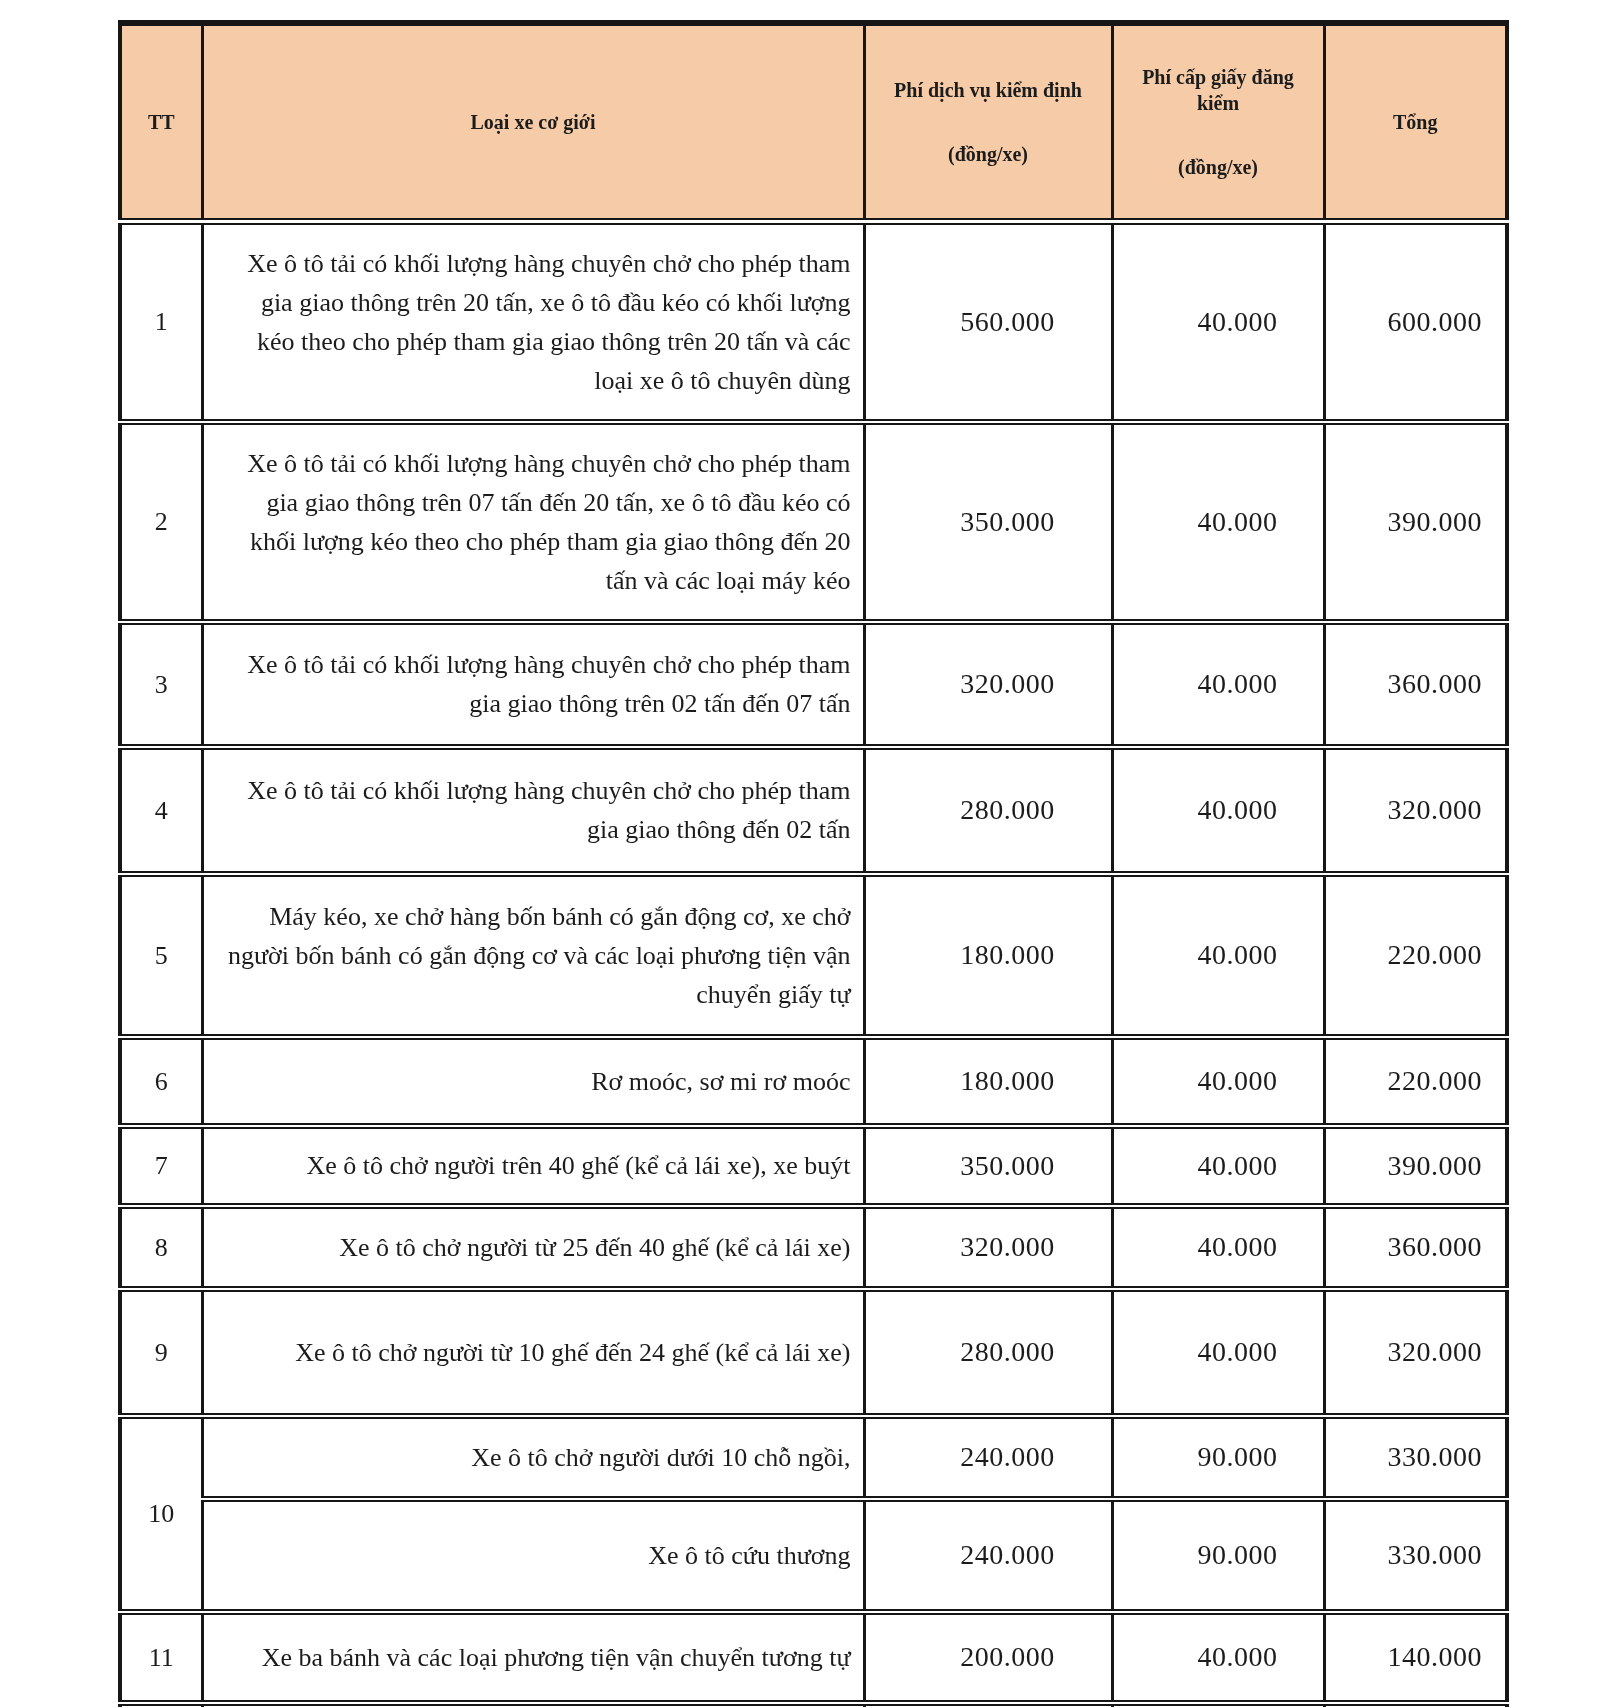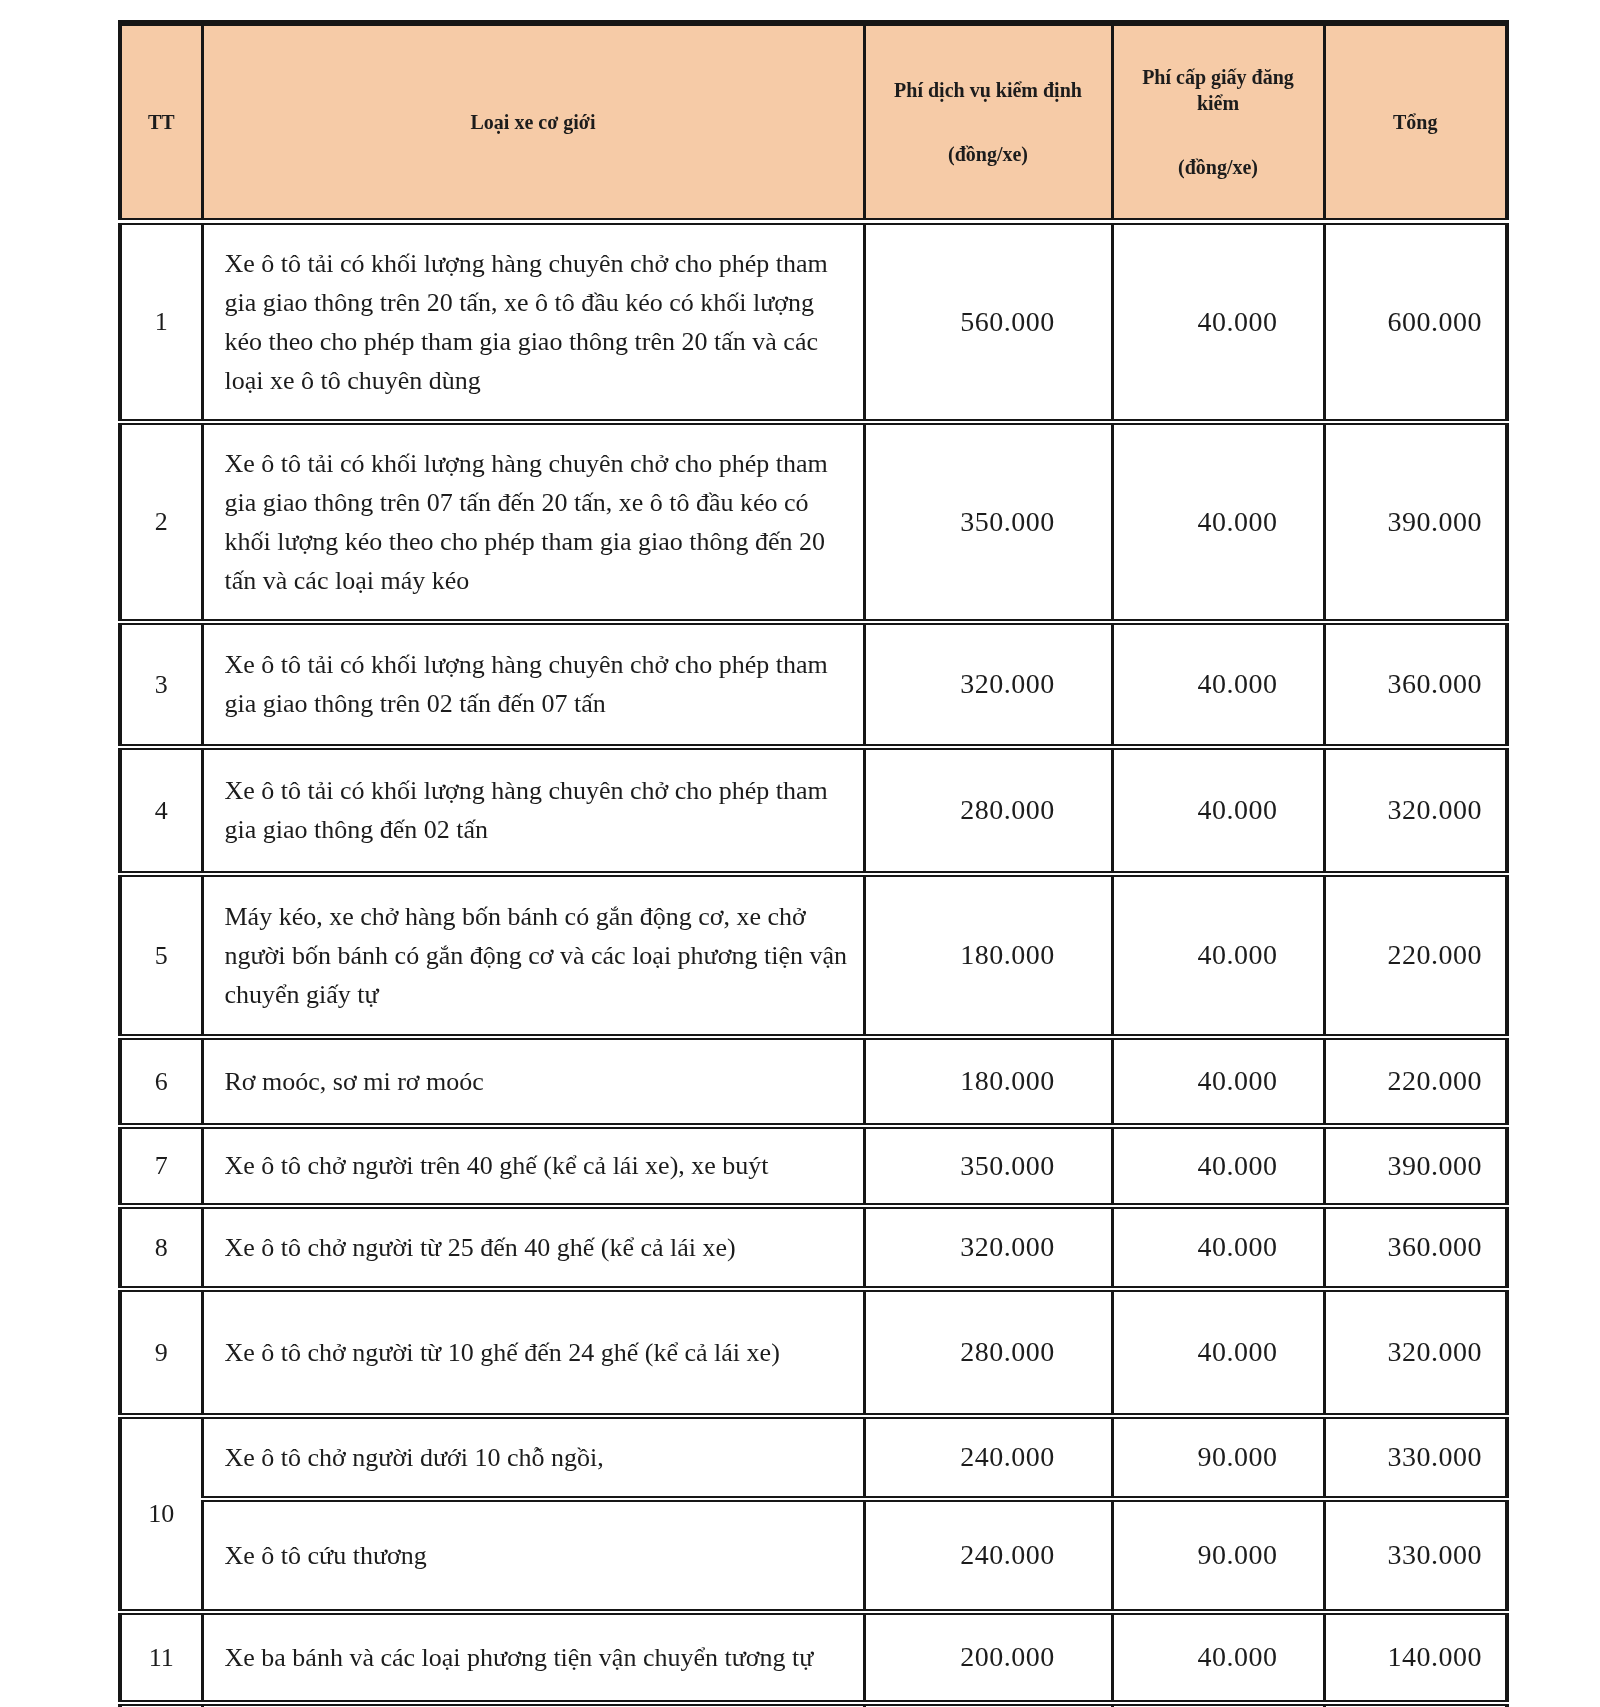--- a/index.html
+++ b/index.html
@@ -43,21 +43,21 @@
   }
   thead th .hdr-title{display:block;}
   thead th .hdr-unit{display:block;margin-top:38px;}
   tbody td{
     border-top:6px double var(--border);
     font-size:26px;
     line-height:1.5;
   }
   td.tt{ text-align:center; }
   td.desc{
-    text-align:left;
+    text-align:right;
     padding:8px 12px 8px 21px;
   }
   td.num{
     text-align:center;
     font-size:28px;
     letter-spacing:0.5px;
     padding-left:40px;
   }
   tr.sliver td{height:40px;background:#ffffff;}
 </style>

